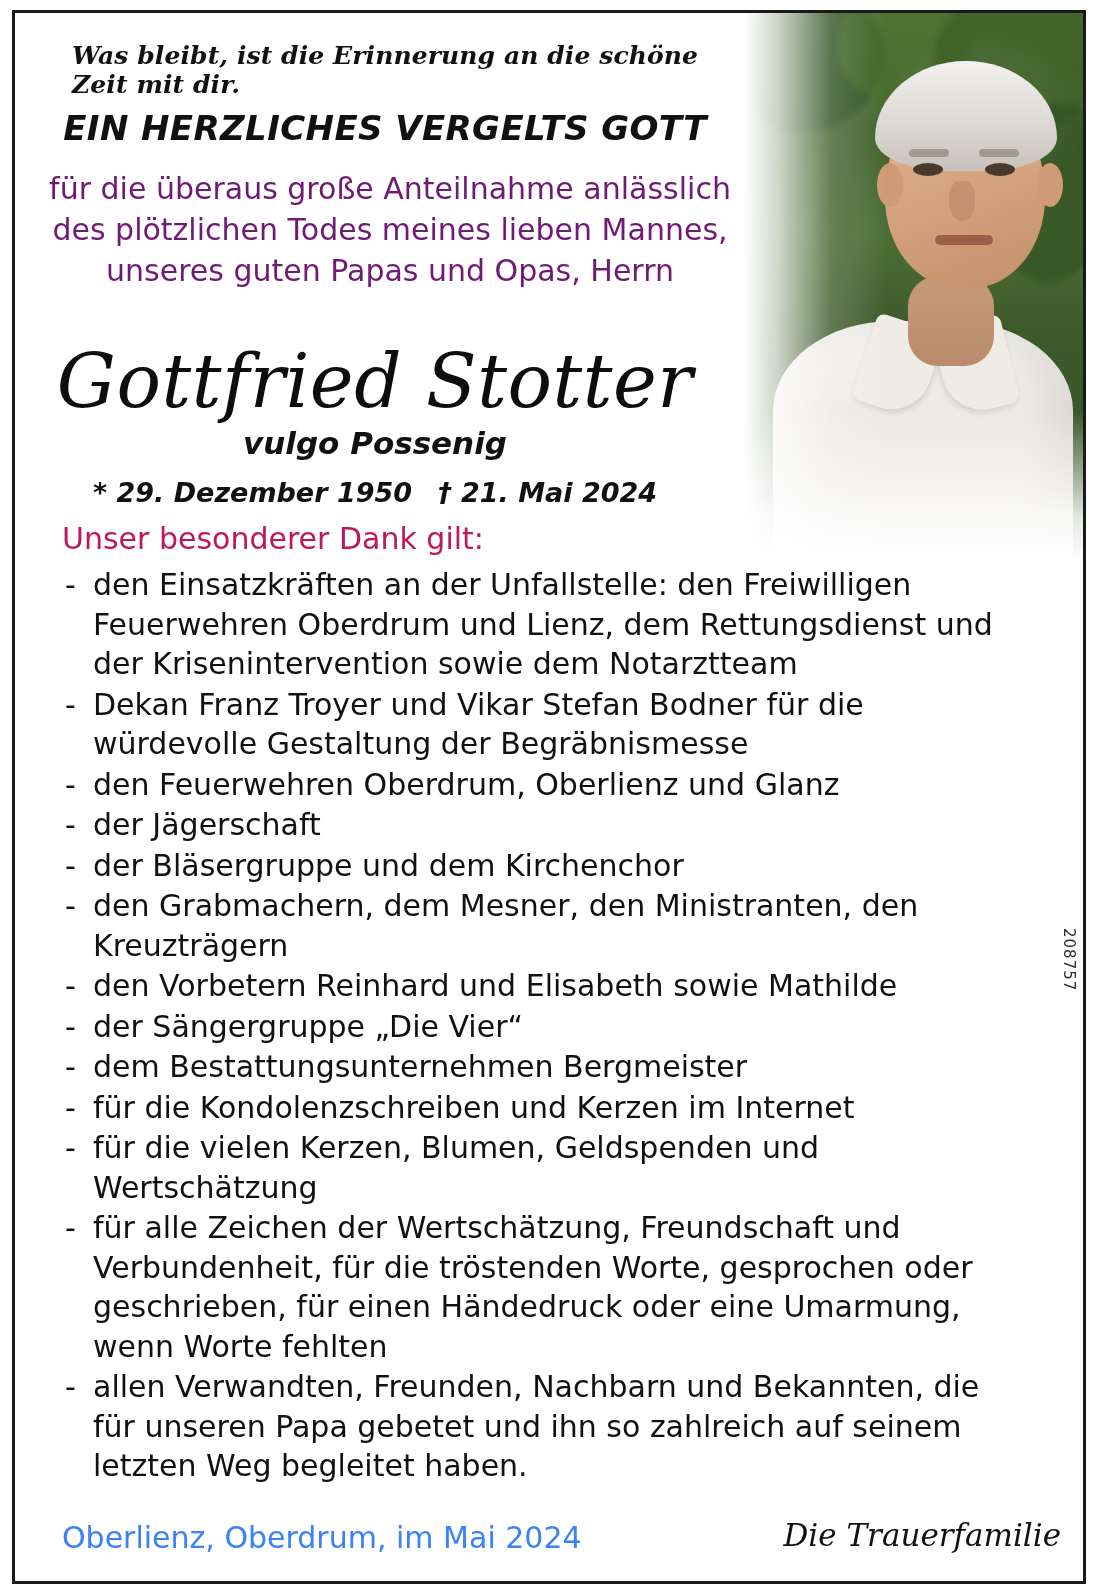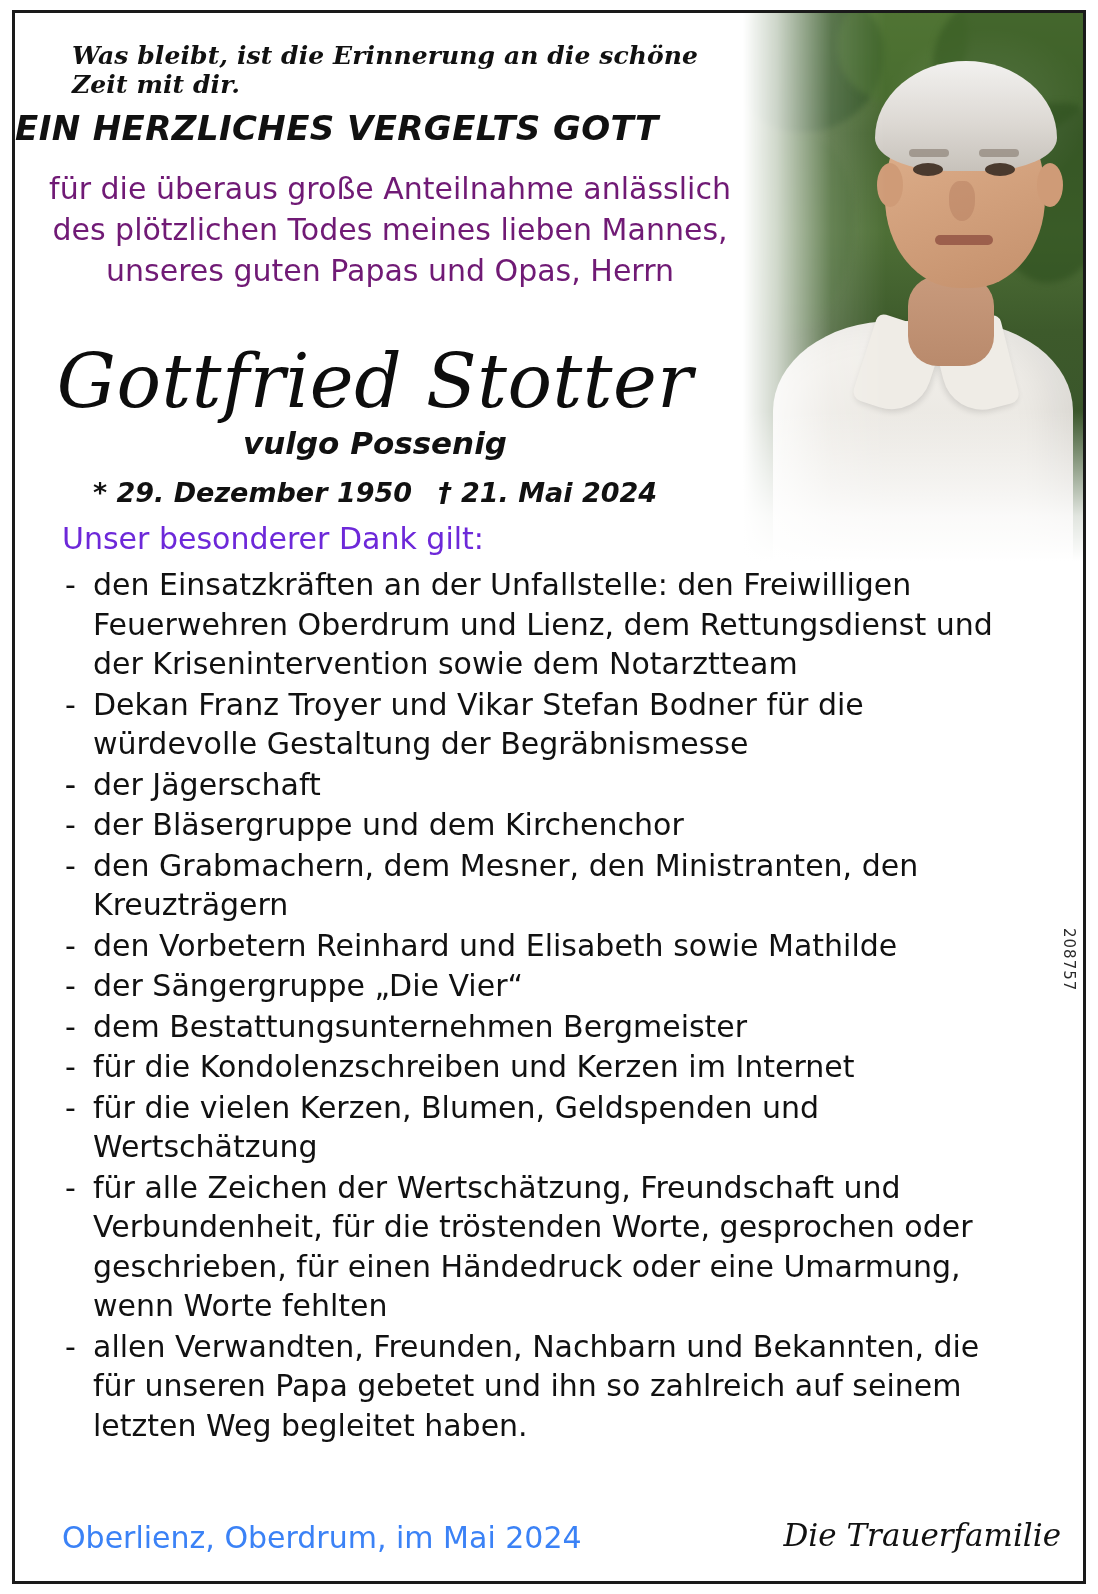--- a/index.html
+++ b/index.html
@@ -177,21 +177,21 @@
     font-weight: bold;
     font-size: 25px;
     color: #111;
     letter-spacing: 0.1px;
   }
   .headline {
     position: absolute;
     left: 0;
     top: 95px;
     width: 740px;
-    text-align: left;
+    text-align: center;
     font-family: "DejaVu Sans", "Liberation Sans", sans-serif;
     font-style: italic;
     font-weight: bold;
     font-size: 34px;
     color: #111;
     letter-spacing: 0.4px;
   }
   .intro {
     position: absolute;
     left: 10px;
@@ -240,21 +240,21 @@
     color: #111;
   }
   .dates .sep { display: inline-block; width: 26px; }
 
   .thanks-intro {
     position: absolute;
     left: 47px;
     top: 508px;
     font-family: "DejaVu Sans", "Liberation Sans", sans-serif;
     font-size: 30px;
-    color: #6d28d9;
+    color: #be185d;
   }
   .thanks-list {
     position: absolute;
     left: 47px;
     top: 552px;
     width: 960px;
     font-family: "DejaVu Sans", "Liberation Sans", sans-serif;
     font-size: 30px;
     line-height: 39.5px;
     color: #111;
@@ -337,21 +337,21 @@
     <div class="name">Gottfried Stotter</div>
     <div class="vulgo">vulgo Possenig</div>
     <div class="dates">
       <span>* 29. Dezember 1950</span><span class="sep"></span><span>† 21. Mai 2024</span>
     </div>
 
     <div class="thanks-intro">Unser besonderer Dank gilt:</div>
     <div class="thanks-list">
         <div class="item"><span class="dash">-</span><span>den Einsatzkräften an der Unfallstelle: den Freiwilligen Feuerwehren Oberdrum und Lienz, dem Rettungsdienst und der Krisenintervention sowie dem Notarztteam</span></div>
         <div class="item"><span class="dash">-</span><span>Dekan Franz Troyer und Vikar Stefan Bodner für die würdevolle Gestaltung der Begräbnismesse</span></div>
-        <div class="item"><span class="dash">-</span></div>
+        <div class="item"><span class="dash">-</span><span>den Feuerwehren Oberdrum, Oberlienz und Glanz</span></div>
         <div class="item"><span class="dash">-</span><span>der Jägerschaft</span></div>
         <div class="item"><span class="dash">-</span><span>der Bläsergruppe und dem Kirchenchor</span></div>
         <div class="item"><span class="dash">-</span><span>den Grabmachern, dem Mesner, den Ministranten, den Kreuzträgern</span></div>
         <div class="item"><span class="dash">-</span><span>den Vorbetern Reinhard und Elisabeth sowie Mathilde</span></div>
         <div class="item"><span class="dash">-</span><span>der Sängergruppe „Die Vier“</span></div>
         <div class="item"><span class="dash">-</span><span>dem Bestattungsunternehmen Bergmeister</span></div>
         <div class="item"><span class="dash">-</span><span>für die Kondolenzschreiben und Kerzen im Internet</span></div>
         <div class="item"><span class="dash">-</span><span>für die vielen Kerzen, Blumen, Geldspenden und Wertschätzung</span></div>
         <div class="item"><span class="dash">-</span><span>für alle Zeichen der Wertschätzung, Freundschaft und Verbundenheit, für die tröstenden Worte, gesprochen oder geschrieben, für einen Händedruck oder eine Umarmung, wenn Worte fehlten</span></div>
         <div class="item"><span class="dash">-</span><span>allen Verwandten, Freunden, Nachbarn und Bekannten, die für unseren Papa gebetet und ihn so zahlreich auf seinem letzten Weg begleitet haben.</span></div>

